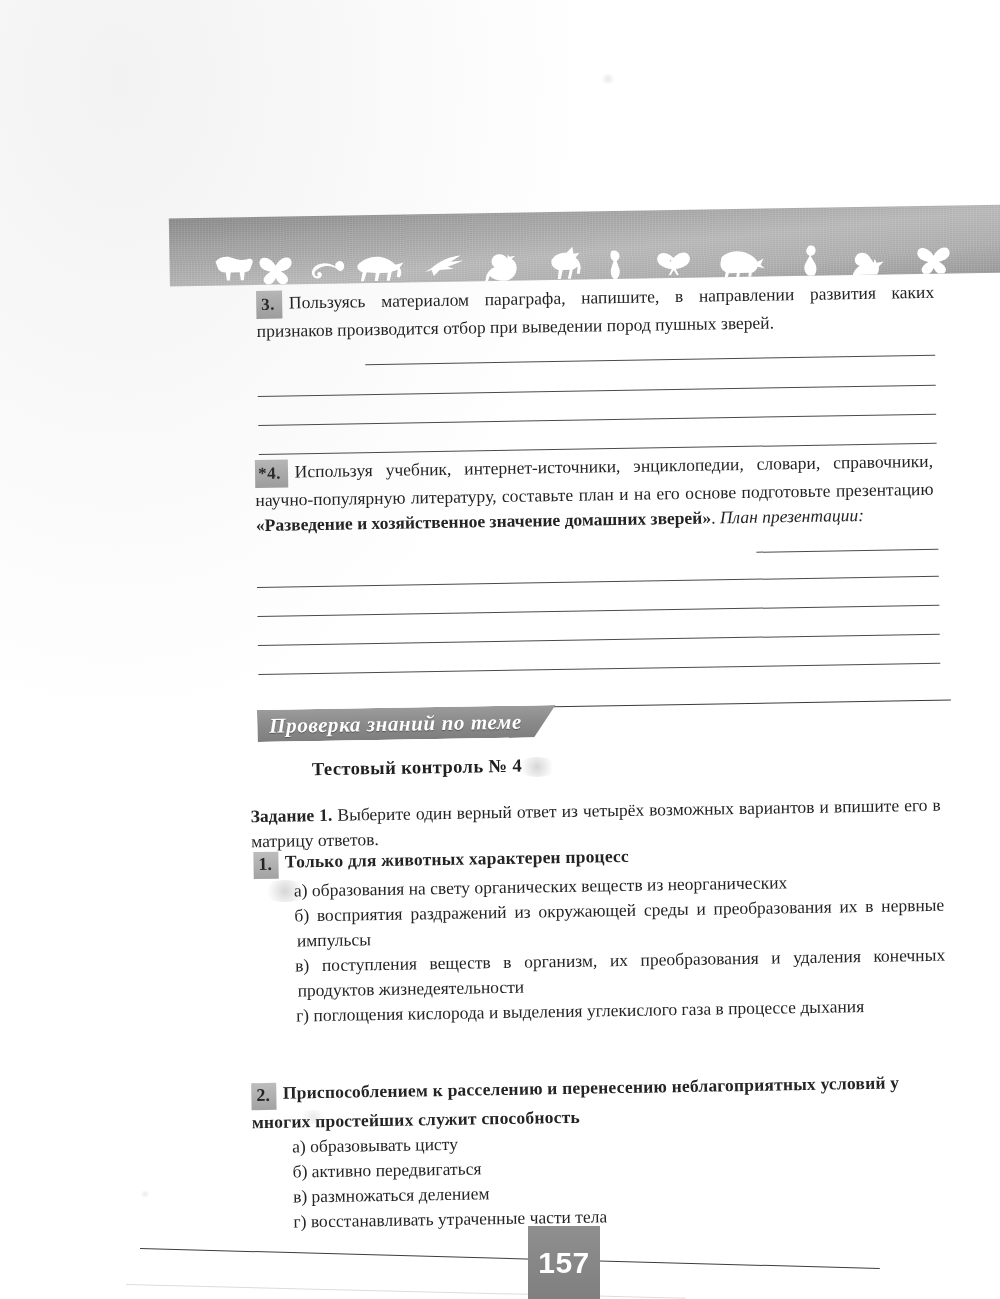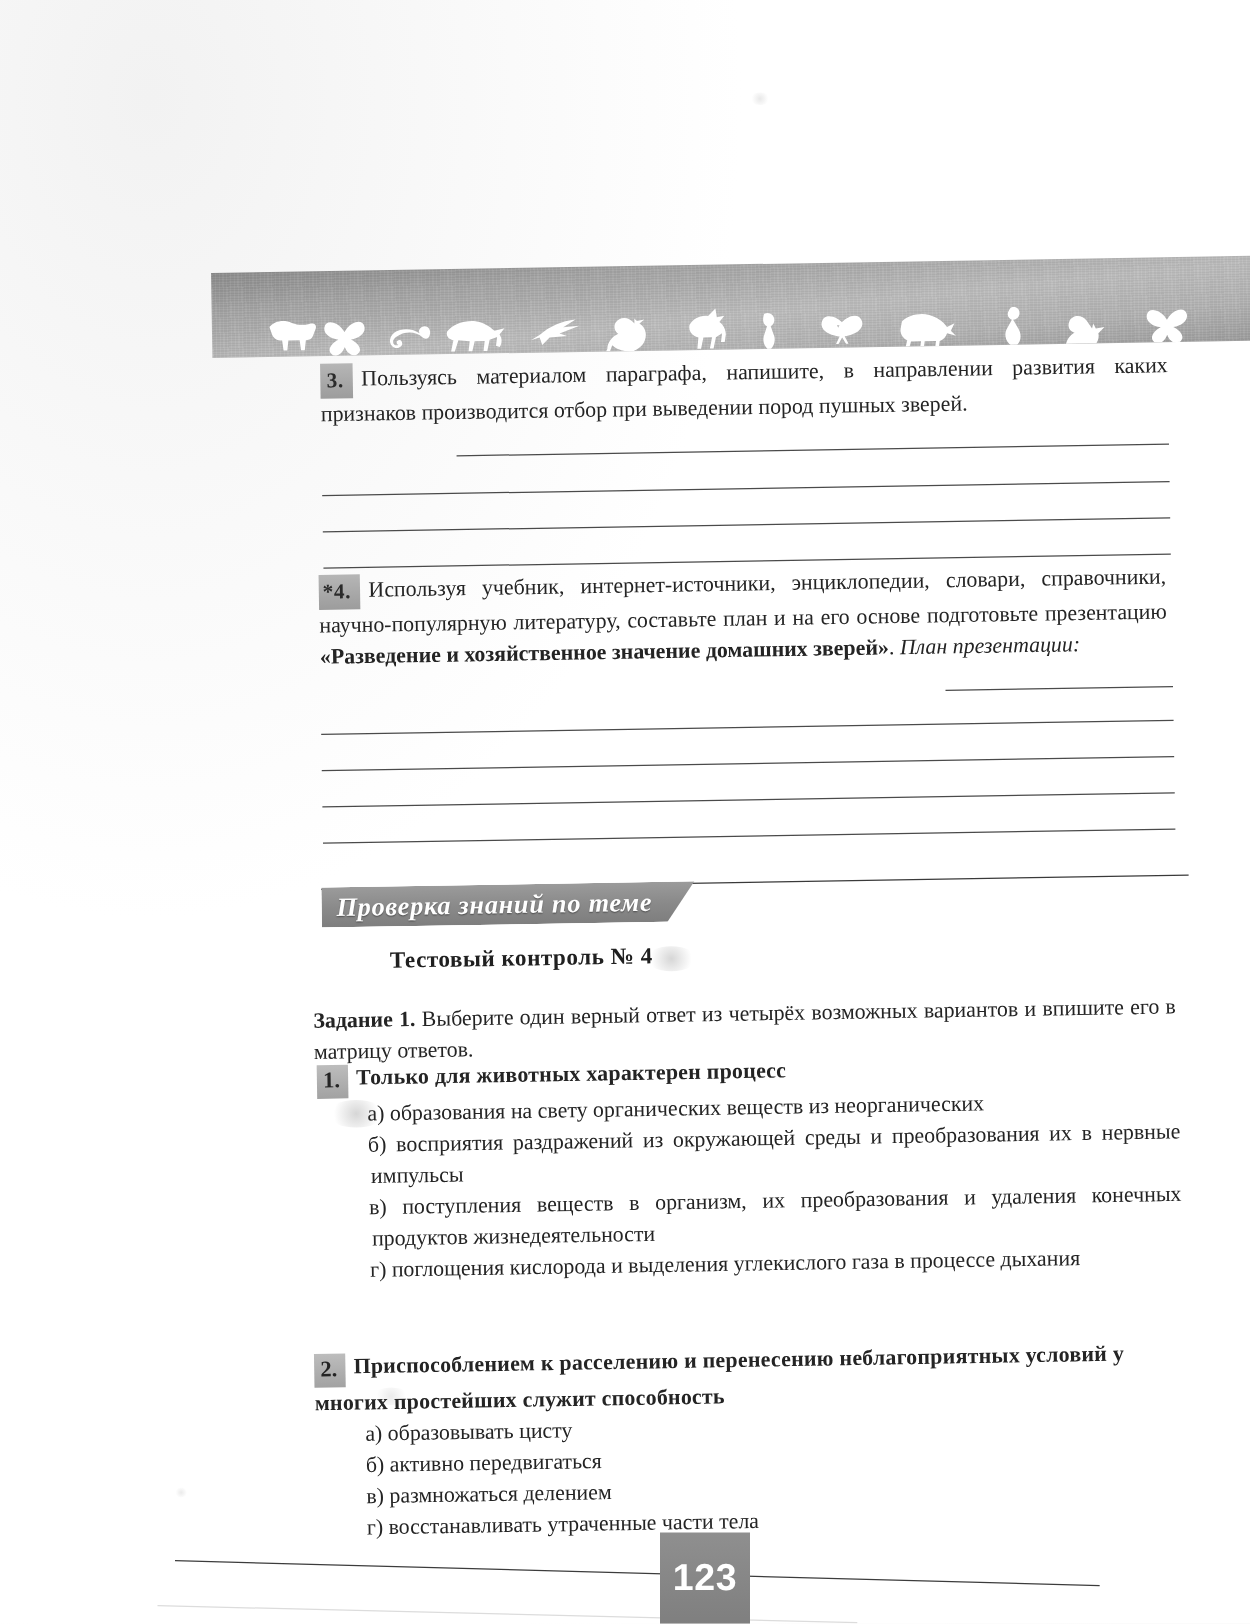--- a/index.html
+++ b/index.html
@@ -309,21 +309,21 @@
         <li>в) размножаться делением</li>
         <li>г) восстанавливать утраченные части тела</li>
       </ul>
     </div>
 
   </div>
 
   <div class="footer-rule-a"></div>
   <div class="footer-rule-b"></div>
   <div class="page-num">
-    <span>123</span>
+    <span>157</span>
   </div>
 
   <div class="smudge" style="left:262px; top:880px; width:46px; height:22px;"></div>
   <div class="smudge" style="left:516px; top:757px; width:42px; height:20px;"></div>
   <div class="smudge" style="left:298px; top:1110px; width:30px; height:14px; opacity:.5;"></div>
   <div class="smudge" style="left:600px; top:74px; width:16px; height:10px; opacity:.55;"></div>
   <div class="smudge" style="left:140px; top:1190px; width:10px; height:8px; opacity:.5;"></div>
 </div>
 
 </body></html>

